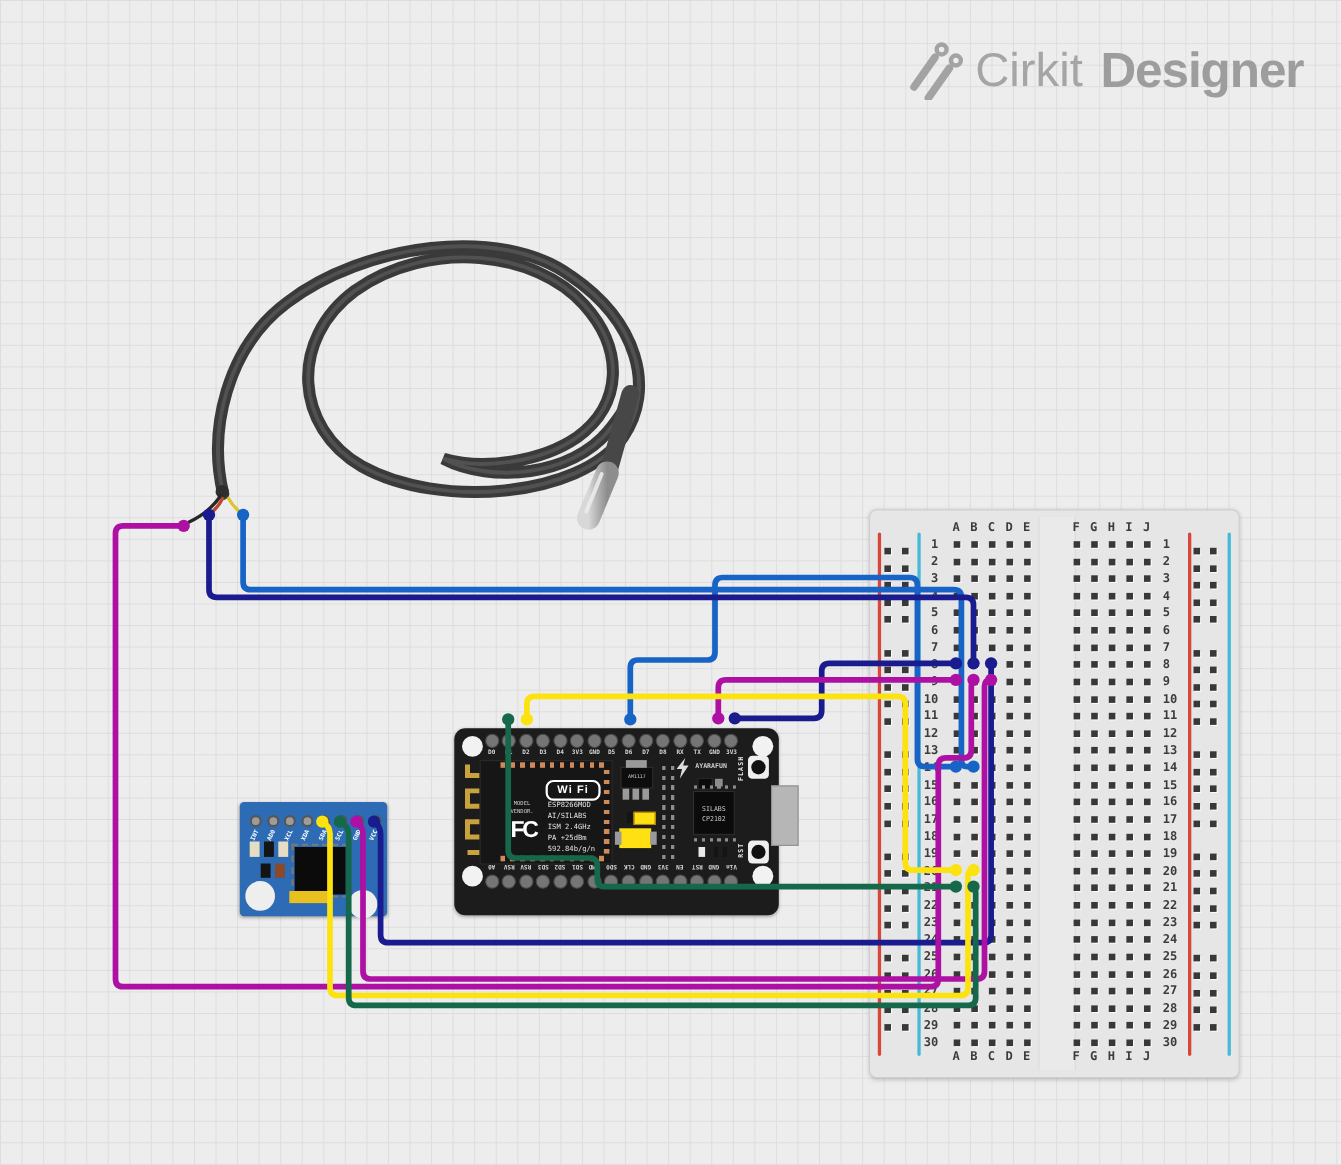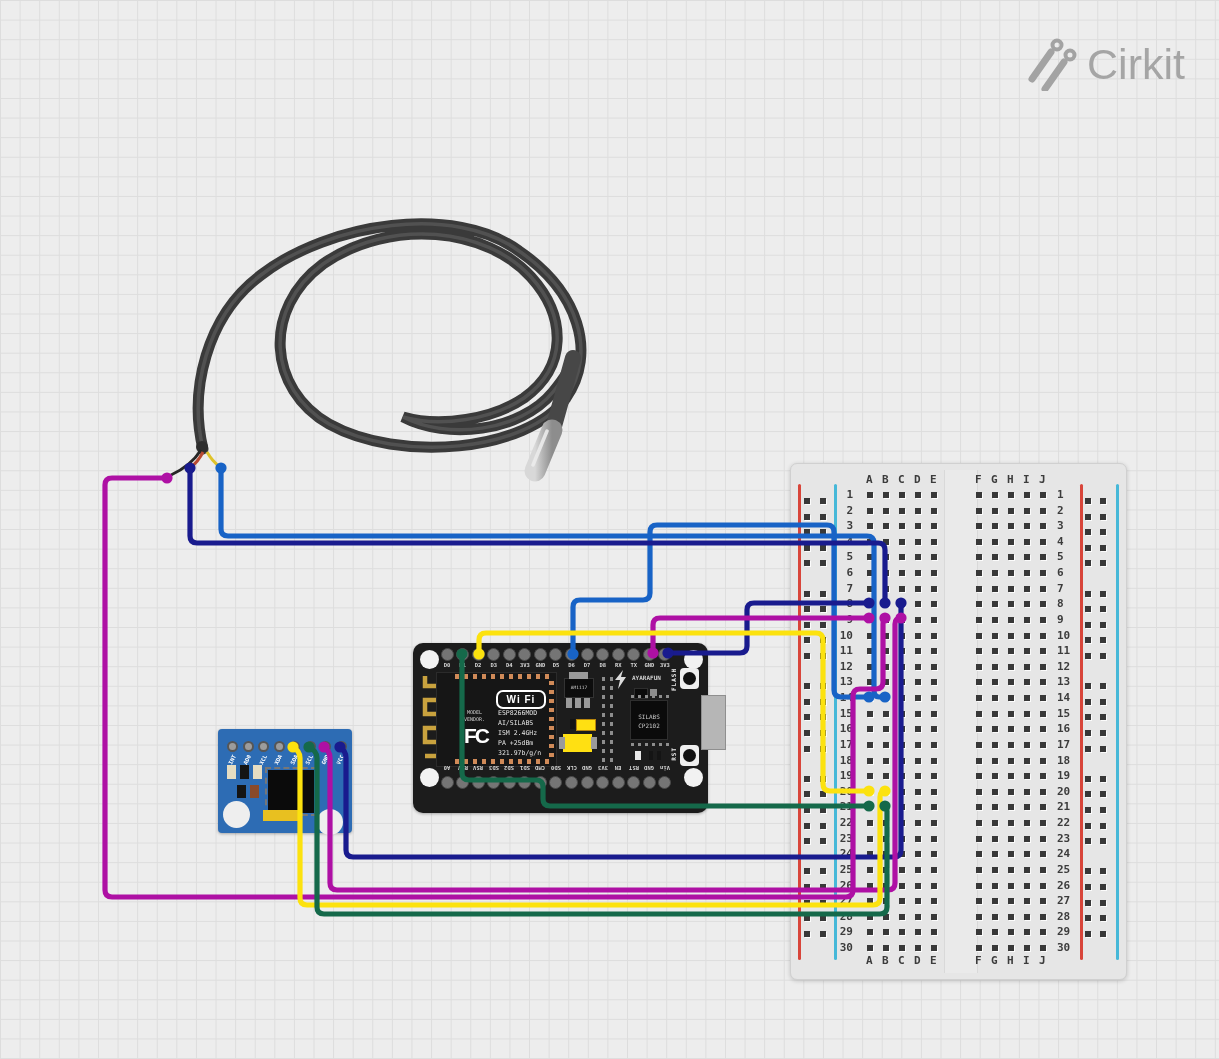--- a/index.html
+++ b/index.html
@@ -22,21 +22,21 @@
   .bb-channel{position:absolute;left:153px;top:6px;width:32px;height:503px;background:#eaeaea;
     border-left:1px solid #d9d9d9;border-right:1px solid #d9d9d9;}
   .bb-hole{position:absolute;width:6px;height:6px;background:#383838;
     box-shadow:1px 1px 0 rgba(255,255,255,.85);}
   .bb-letter{position:absolute;font-size:11px;font-weight:bold;color:#3c3c3c;line-height:10px;}
   .bb-num{position:absolute;font-size:11px;font-weight:bold;color:#3c3c3c;line-height:10px;width:24px;}
   .bb-num.left{text-align:right;}
   .rail-line{position:absolute;width:3px;border-radius:2px;top:20px;height:476px;}
 
   
-  #nodemcu{position:absolute;left:413px;top:643px;width:295px;height:170px;background:#1c1c1c;
+  #nodemcu{position:absolute;left:413px;top:662px;width:295px;height:170px;background:#1c1c1c;
     border-radius:10px;z-index:20;box-shadow:0 1px 3px rgba(0,0,0,.3);}
   .screw{position:absolute;width:19px;height:19px;border-radius:50%;background:#f2f2f2;}
   .nm-pin{position:absolute;width:13px;height:13px;border-radius:50%;background:#757575;border:1px solid #4a4a4a;box-sizing:border-box;}
   .nm-label{position:absolute;font-size:5.5px;color:#d6d6d6;width:16px;text-align:center;font-weight:bold;}
   .nm-label.flip{transform:rotate(180deg);}
   #esp-module{position:absolute;left:23px;top:29px;width:119px;height:93px;background:#161616;border:1px solid #2b2b2b;}
   .pad-strip-h{position:absolute;height:5px;background:repeating-linear-gradient(90deg,#d08a58 0 4px,transparent 4px 9px);}
   .pad-strip-v{position:absolute;width:5px;background:repeating-linear-gradient(0deg,#d08a58 0 4px,transparent 4px 9px);}
   #wifi-logo{position:absolute;left:59px;top:17px;width:46px;height:15px;border:2px solid #fff;border-radius:7px;
     color:#fff;font-family:"Liberation Sans",sans-serif;font-weight:bold;font-size:10px;text-align:center;line-height:15px;letter-spacing:1px;}
@@ -73,20 +73,21 @@
 <div id="canvas">
 
   <div id="logo">
     <svg width="50" height="54" viewBox="0 0 50 54">
       <line x1="5" y1="42" x2="24" y2="15" stroke="#a3a3a3" stroke-width="7" stroke-linecap="round"></line>
       <circle cx="30" cy="8" r="4.5" fill="none" stroke="#a3a3a3" stroke-width="4"></circle>
       <line x1="18" y1="52" x2="37" y2="25" stroke="#a3a3a3" stroke-width="7" stroke-linecap="round"></line>
       <circle cx="43" cy="18" r="4.5" fill="none" stroke="#a3a3a3" stroke-width="4"></circle>
     </svg>
     <span class="brand1">Cirkit</span>
+    <span class="brand2">Designer</span>
   </div>
 
   <svg id="probe-svg" class="overlay" width="1219" height="1059">
     <defs>
       <linearGradient id="metalGrad" x1="0" y1="0" x2="1" y2="0">
         <stop offset="0" stop-color="#d8d8d8"></stop>
           <stop offset="0.45" stop-color="#b5b5b5"></stop>
           <stop offset="1" stop-color="#8d8d8d"></stop>
       </linearGradient>
     </defs>
@@ -603,21 +604,21 @@
       <div class="pad-strip-h" style="left:18px;top:1px;width:98px;"></div>
       <div class="pad-strip-h" style="left:18px;top:86px;width:98px;"></div>
       <div class="pad-strip-v" style="left:112px;top:8px;height:76px;"></div>
       <div id="wifi-logo">Wi Fi</div>
       <div class="esp-small" style="left:30px;top:36px;">MODEL</div>
       <div class="esp-small" style="left:27px;top:43px;">VENDOR.</div>
       <div class="esp-line" style="top:36px;">ESP8266MOD</div>
       <div class="esp-line" style="top:46px;">AI/SILABS</div>
       <div class="esp-line" style="top:56px;">ISM 2.4GHz</div>
       <div class="esp-line" style="top:66px;">PA +25dBm</div>
-      <div class="esp-line" style="top:76px;">321.97b/g/n</div>
+      <div class="esp-line" style="top:76px;">592.84b/g/n</div>
       <div id="fcc">FC</div>
     </div>
 
     <div id="am1117">
       <div class="tab"></div>
       <span>AM1117</span>
     </div>
     <div class="am-leg" style="left:153px;top:55px;"></div>
     <div class="am-leg" style="left:162px;top:55px;"></div>
     <div class="am-leg" style="left:171px;top:55px;"></div>

